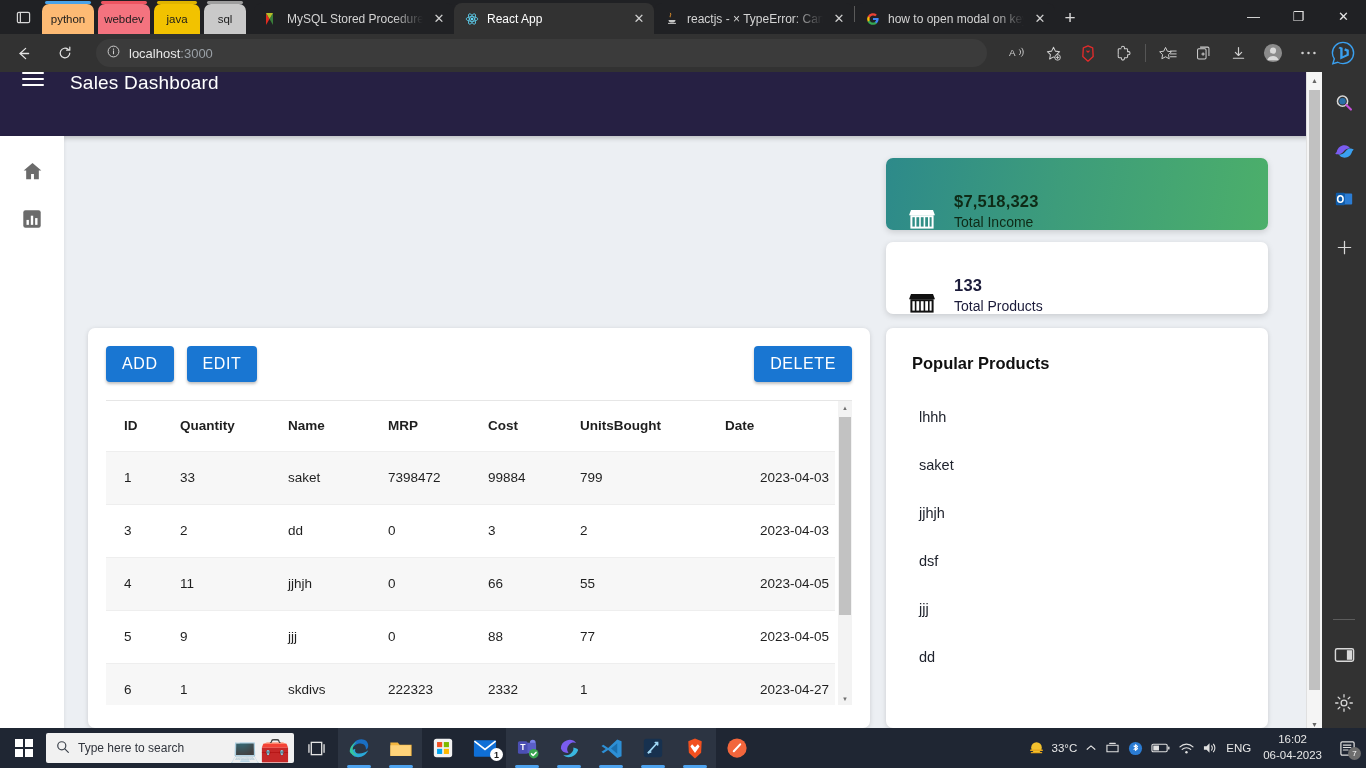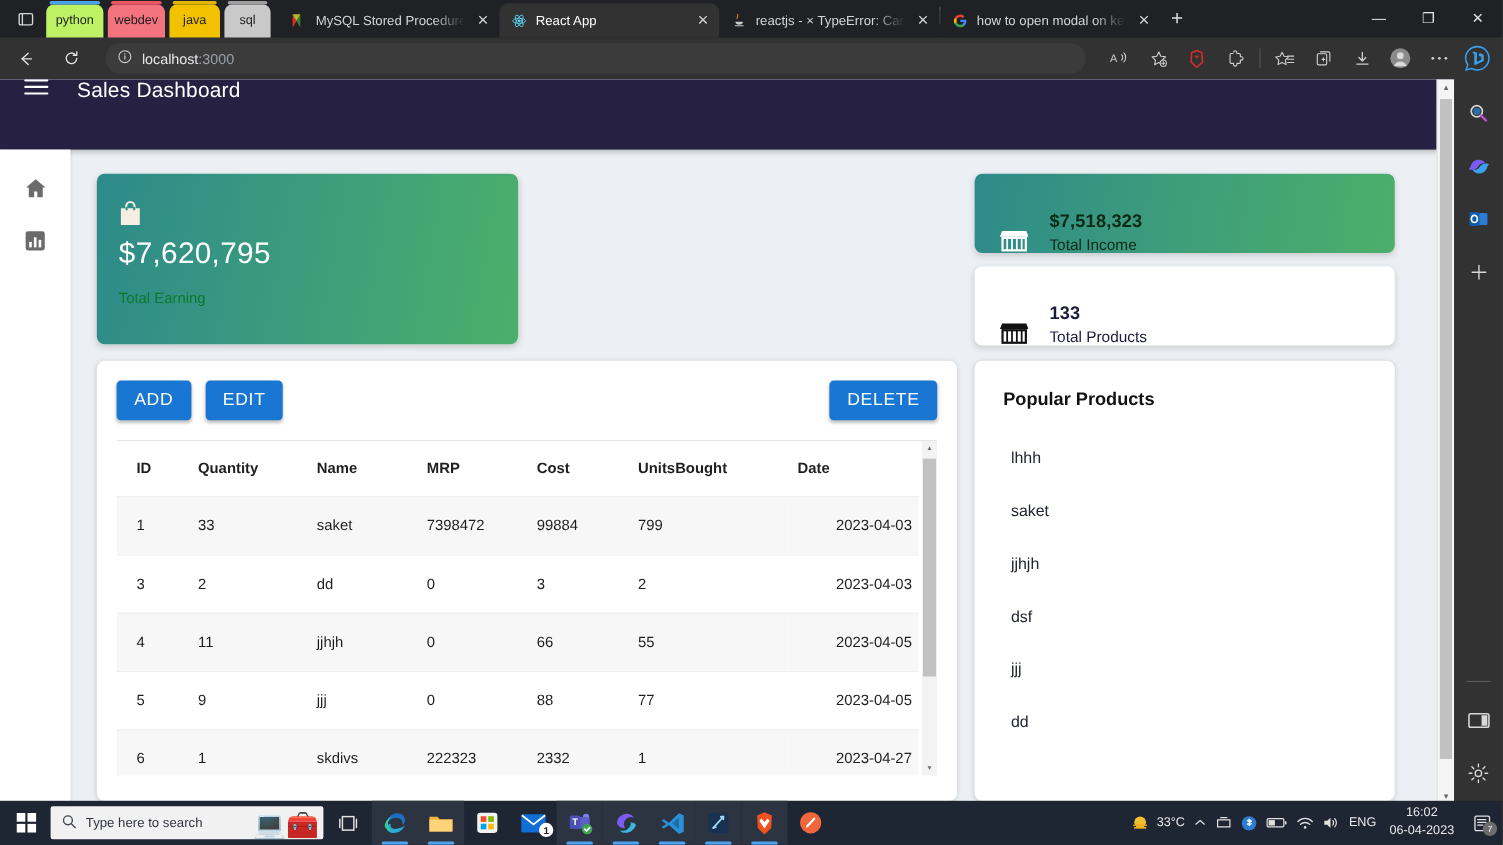--- a/index.html
+++ b/index.html
@@ -198,21 +198,21 @@
 
   <div class="tabstrip">
     <div class="tabstrip-btn">
       <svg width="15" height="15" viewBox="0 0 16 16">
           <rect x="1.5" y="2.5" width="13" height="11" rx="1.6" fill="none" stroke="#d8d8d8" stroke-width="1.3"></rect>
           <rect x="4" y="2.5" width="1.3" height="11" fill="#d8d8d8"></rect>
         </svg>
     </div>
 
     <div class="pinned-wrap">
-      <div class="ptab" style="background:#bef264">
+      <div class="ptab" style="background:#fdba74">
         <span class="topbar" style="background:#4aa3e8"></span>
         <span>python</span>
       </div>
       <div class="ptab" style="background:#f4737f">
         <span class="topbar" style="background:#ec5562"></span>
         <span>webdev</span>
       </div>
       <div class="ptab" style="background:#f2c200;width:46px">
         <span class="topbar" style="background:#e0b400"></span>
         <span>java</span>
@@ -407,32 +407,20 @@
             </svg>
         </div>
       </div>
 
       <div class="content">
 
         <div class="grid-top">
           <div class="col-left" style="display:flex;gap:16px">
 
 
-            <div class="stat-big card-earn" style="width:383px">
-              <div class="sico">
-                <svg width="21" height="24" viewBox="0 0 22 25">
-                    <path d="M2 7.5h18v16H2z" fill="#f7eee3"></path>
-                    <path d="M7 7.5V5.6a4 4 0 0 1 8 0v1.9" fill="none" stroke="#f7eee3" stroke-width="2"></path>
-                    <rect x="6.4" y="6.3" width="2" height="3.2" fill="#2f9a7c"></rect>
-                    <rect x="13.6" y="6.3" width="2" height="3.2" fill="#2f9a7c"></rect>
-                  </svg>
-              </div>
-              <div class="sval">$7,620,795</div>
-              <div class="slabel lbl-green">Total Earning</div>
-            </div>
 
           </div>
 
           <div class="col-right" style="display:flex;flex-direction:column;gap:12px">
             <div class="stat-small green">
               <div class="ss-ico">
                 <svg width="26" height="22" viewBox="0 0 26 22">
                     <path d="M2 2h22l2 5.2H0z" fill="#fff"></path>
                     <rect x="2.4" y="8.2" width="21.2" height="11.4" fill="none" stroke="#fff" stroke-width="2"></rect>
                     <path d="M6.6 8.2v11.4M11 8.2v11.4M15.4 8.2v11.4M19.8 8.2v11.4" stroke="#fff" stroke-width="1.6"></path>

